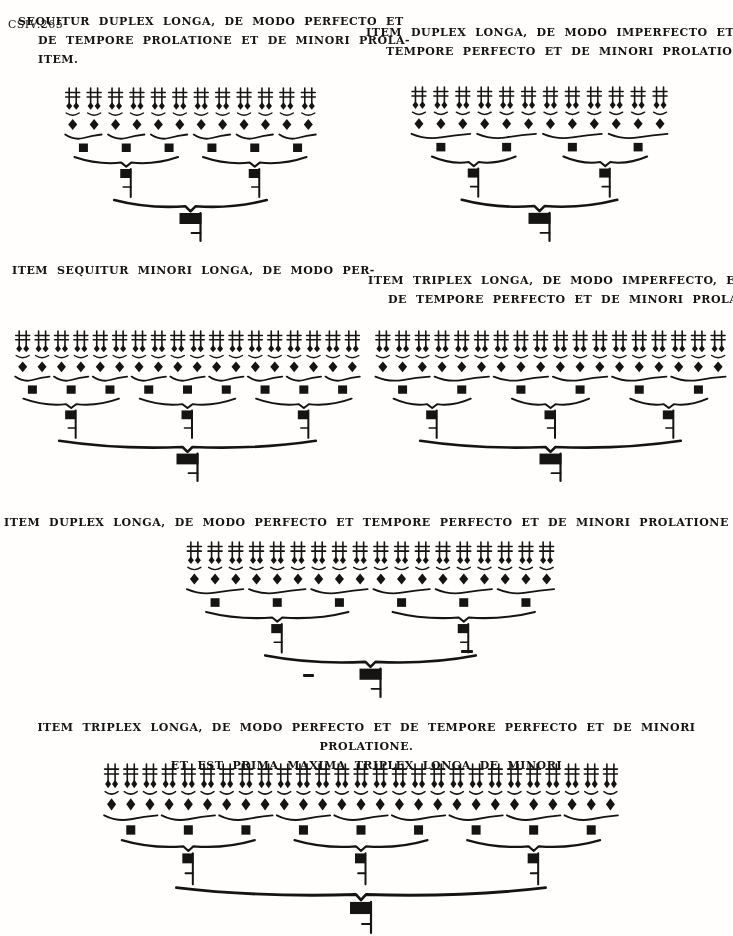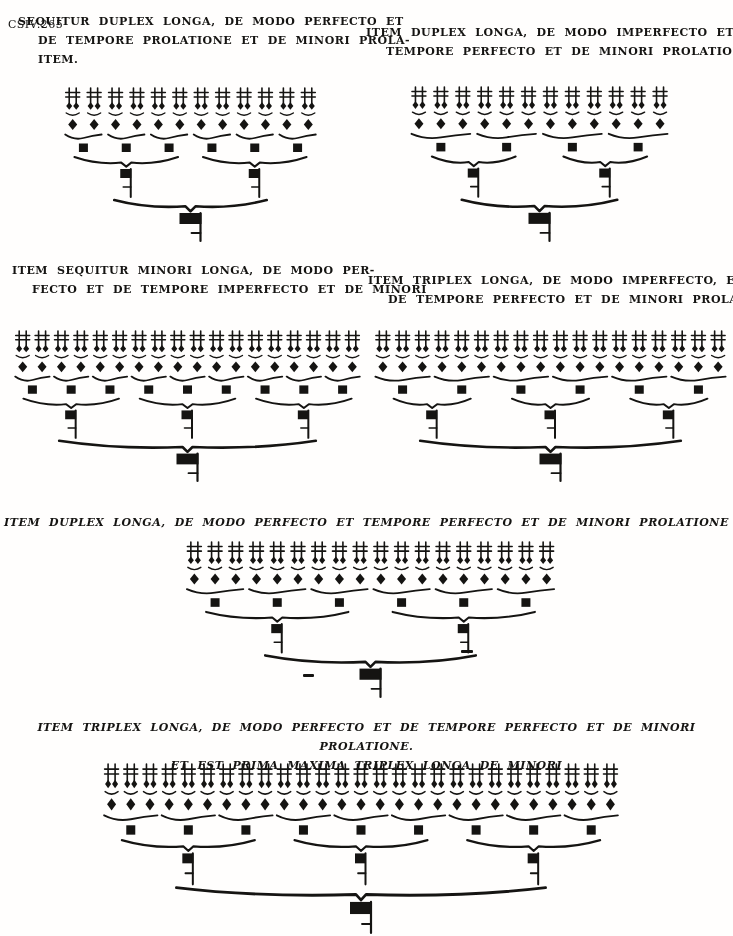--- a/index.html
+++ b/index.html
@@ -22,21 +22,21 @@
     font-weight:700;
     font-size:11px;
     line-height:19px;
     letter-spacing:0.55px;
     word-spacing:4.5px;
     white-space:nowrap;
   }
   .heading .hl{padding-left:20px;}
   .heading .hl.first{padding-left:0;}
   .heading.centered{text-align:center;white-space:normal;}
-  .heading.centered .hl{padding-left:0;font-style:italic;}
+  .heading.centered .hl{padding-left:0;}
   .hl:empty{display:none;}
 
   .h1{left:18px;top:12px;}
   .h2{left:366px;top:23px;}
   .h3{left:12px;top:261px;}
   .h4{left:368px;top:271px;}
   .h5{left:0;top:513px;width:733px;}
   .h6{left:0;top:718px;width:733px;}
 
   svg.diagram{position:absolute;overflow:visible;}
@@ -513,21 +513,20 @@
       </g>
       <g>
         <rect x="120.5" y="126" width="22" height="11" fill="#151412"></rect>
         <line x1="141.5" y1="126" x2="141.5" y2="154" stroke="#151412" stroke-width="2.2" stroke-linecap="round"></line>
         <line x1="132.5" y1="146" x2="141.5" y2="146" stroke="#151412" stroke-width="1.8" stroke-linecap="round"></line>
       </g>
     </svg>
 
   <div class="heading h3">
     <div class="hl first">ITEM SEQUITUR MINORI LONGA, DE MODO PER-</div>
-    <div class="hl">FECTO ET DE TEMPORE IMPERFECTO ET DE MINORI</div>
   </div>
   <svg class="diagram dg3" width="349" height="153" preserveAspectRatio="none" viewBox="0 0 349 156">
       <g>
         <line x1="6.194444444444445" y1="1" x2="6.194444444444445" y2="18" stroke="#151412" stroke-width="1.6" stroke-linecap="round"></line>
         <line x1="13.194444444444445" y1="1" x2="13.194444444444445" y2="18" stroke="#151412" stroke-width="1.6" stroke-linecap="round"></line>
         <line x1="2.6944444444444446" y1="5.5" x2="16.694444444444443" y2="5.5" stroke="#151412" stroke-width="1.5" stroke-linecap="round"></line>
         <line x1="2.6944444444444446" y1="10" x2="16.694444444444443" y2="10" stroke="#151412" stroke-width="1.5" stroke-linecap="round"></line>
         <polygon points="6.194444444444445,15.2 9.194444444444445,19 6.194444444444445,22.8 3.1944444444444446,19" fill="#151412"></polygon>
         <polygon points="13.194444444444445,15.2 16.194444444444443,19 13.194444444444445,22.8 10.194444444444445,19" fill="#151412"></polygon>
       </g>

